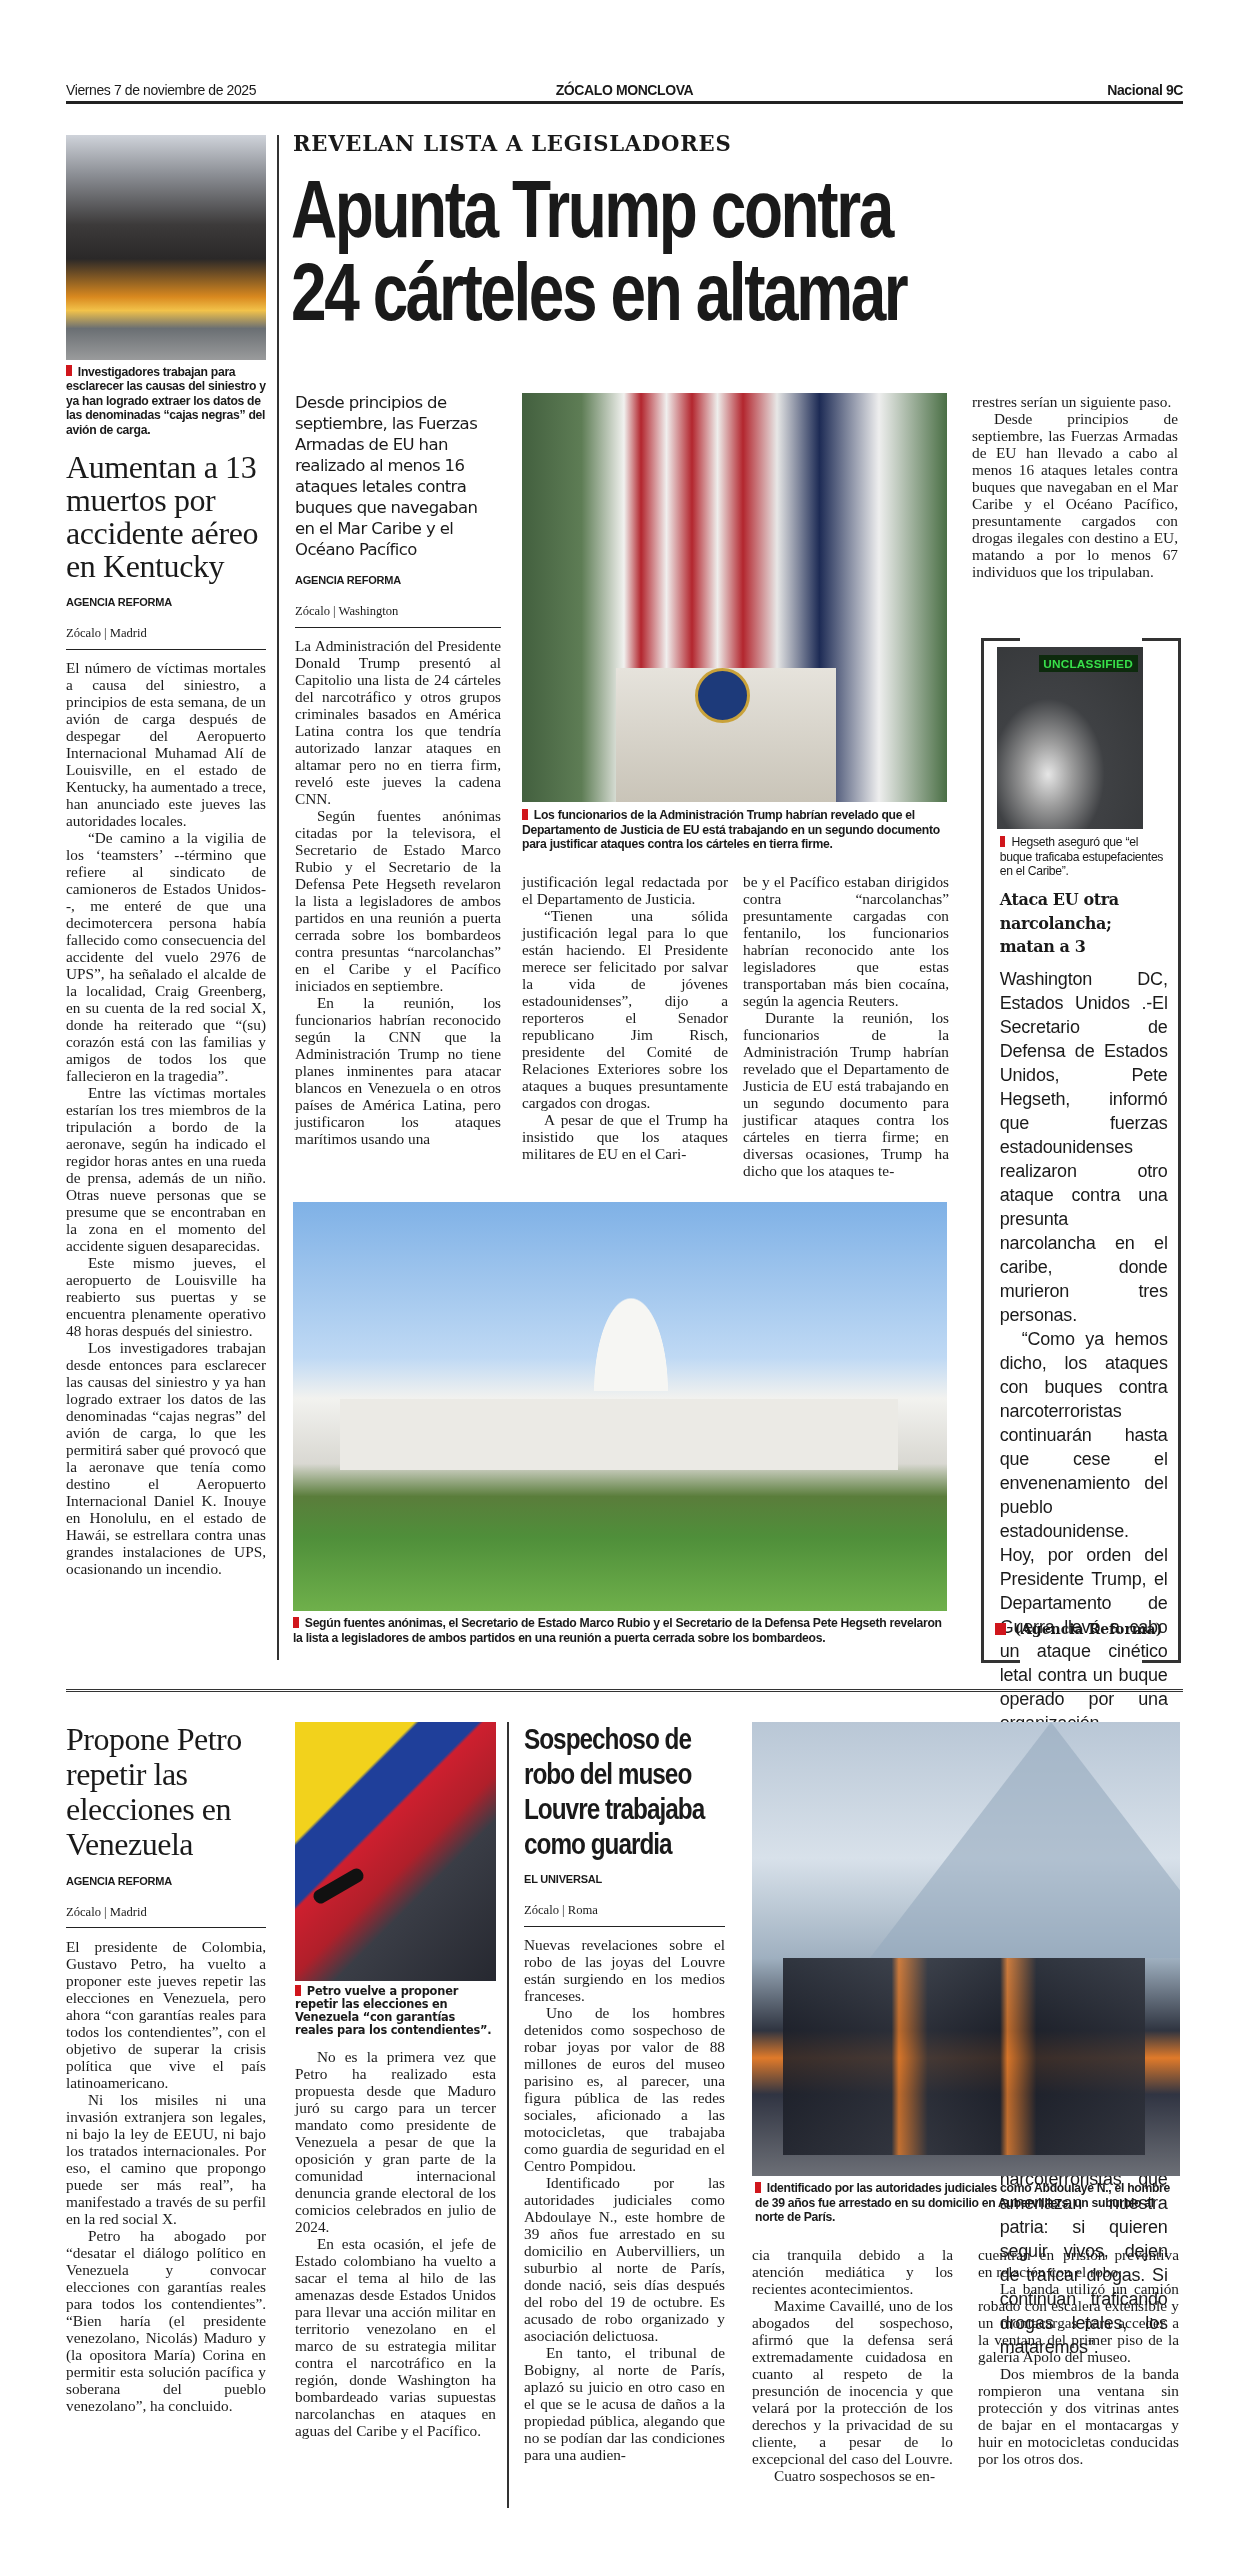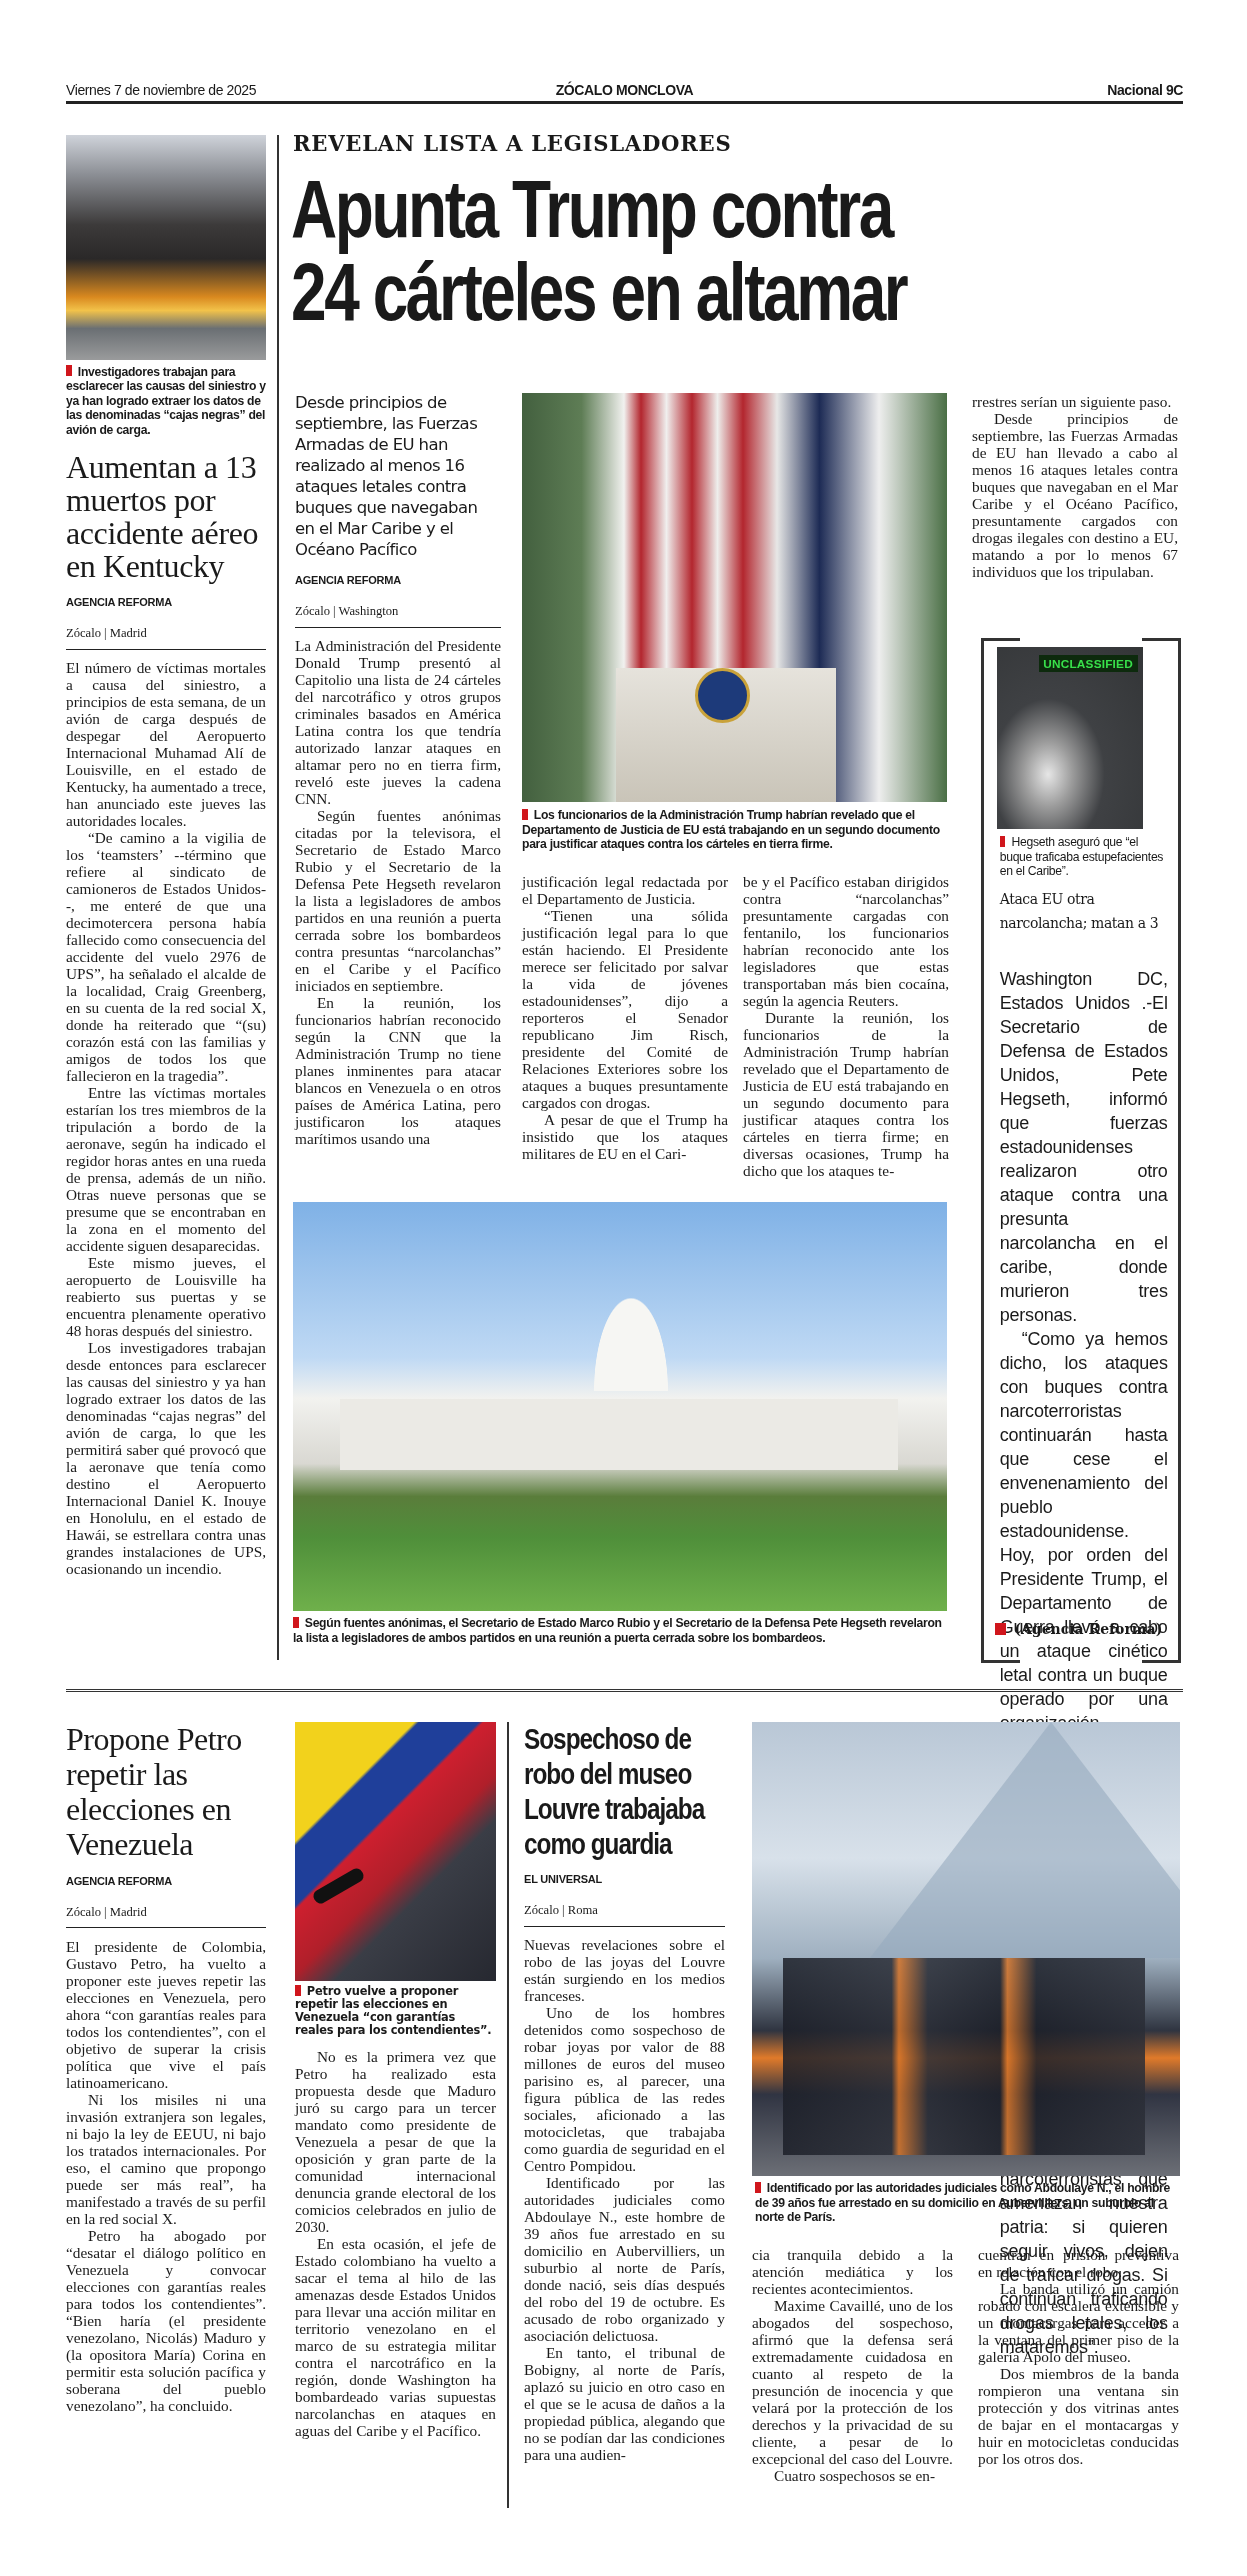--- a/index.html
+++ b/index.html
@@ -105,21 +105,21 @@
 
 <div class="abs sidebox" style="left:981px;top:638px;width:200px;height:1025px">
   <div class="corner" style="left:-3.1px;top:0"></div>
   <div class="corner" style="right:-3.1px;top:0"></div>
   <div class="corner" style="left:-3.1px;bottom:0"></div>
   <div class="corner" style="right:-3.1px;bottom:0"></div>
   <div class="img night" style="position:absolute;left:12.6px;top:9.4px;width:146px;height:182px">
     <span class="unclass" style="position:absolute;left:42px;top:7.9px">UNCLASSIFIED</span>
   </div>
   <div class="caption" style="position:absolute;left:15.7px;top:197px;width:168px;font-weight:normal;font-size:12.2px"><span class="mark"></span><span>Hegseth aseguró que “el buque traficaba estupefacientes en el Caribe”.</span></div>
-  <h3 style="position:absolute;left:15.7px;top:250px;width:168px;font-family:'DejaVu Serif',serif;font-weight:normal;font-size:14px;line-height:23.6px;letter-spacing:-0.4px">Ataca EU otra narcolancha; matan a 3</h3>
+  <h3 style="position:absolute;left:15.7px;top:250px;width:168px;font-family:'DejaVu Serif',serif;font-weight:bold;font-size:16px;line-height:23.6px;letter-spacing:-0.4px">Ataca EU otra narcolancha; matan a 3</h3>
   <div class="sans-body" style="position:absolute;left:15.7px;top:329px;width:168px">
     <p class="first">Washington DC, Estados Unidos .-El Secretario de Defensa de Estados Unidos, Pete Hegseth, informó que fuerzas estadounidenses realizaron otro ataque contra una presunta narcolancha en el caribe, donde murieron tres personas.</p>
     <p>“Como ya hemos dicho, los ataques con buques contra narcoterroristas continuarán hasta que cese el envenenamiento del pueblo estadounidense. Hoy, por orden del Presidente Trump, el Departamento de Guerra llevó a cabo un ataque cinético letal contra un buque operado por una organización terrorista designada”, escribió Hegseth en su cuenta de X.</p>
     <p>“El buque traficaba estupefacientes en el Caribe y fue atacado en aguas internacionales. Ningún miembro de las fuerzas estadounidenses resultó herido en el ataque, y tres narcoterroristas que se encontraban a bordo murieron. A todos los narcoterroristas que amenazan nuestra patria: si quieren seguir vivos, dejen de traficar drogas. Si continúan traficando drogas letales, los mataremos”.</p>
   </div>
   <div style="position:absolute;right:15.7px;top:983px;font-family:'DejaVu Serif',serif;font-weight:bold;font-size:14px"><span style="display:inline-block;width:11.8px;height:11.8px;background:#d0161c;margin-right:7.9px;vertical-align:-0.8px"></span><span>(Agencia Reforma)</span></div>
 </div>
 
 <div class="abs" style="left:66px;top:1689px;width:1117px;height:3.1px;border-top:1.6px solid #333;border-bottom:0.8px solid #333"></div>
 
@@ -131,21 +131,21 @@
     <p class="first">El presidente de Colombia, Gustavo Petro, ha vuelto a proponer este jueves repetir las elecciones en Venezuela, pero ahora “con garantías reales para todos los contendientes”, con el objetivo de superar la crisis política que vive el país latinoamericano.</p>
     <p>Ni los misiles ni una invasión extranjera son legales, ni bajo la ley de EEUU, ni bajo los tratados internacionales. Por eso, el camino que propongo puede ser más real”, ha manifestado a través de su perfil en la red social X.</p>
     <p>Petro ha abogado por “desatar el diálogo político en Venezuela y convocar elecciones con garantías reales para todos los contendientes”. “Bien haría (el presidente venezolano, Nicolás) Maduro y (la opositora María) Corina en permitir esta solución pacífica y soberana del pueblo venezolano”, ha concluido.</p>
   </div>
 </div>
 <div class="abs img petro" style="left:295px;top:1722px;width:201px;height:259px">
   <div style="position:absolute;left:15.7px;top:157px;width:55px;height:14px;background:#111;border-radius:6.3px;transform:rotate(-30deg)"></div>
 </div>
 <div class="abs caption" style="left:295px;top:1985px;width:201px;font-family:'DejaVu Sans',sans-serif;font-size:11.4px;line-height:13px;letter-spacing:-0.2px"><span class="mark"></span><span>Petro vuelve a proponer repetir las elecciones en Venezuela “con garantías reales para los contendientes”.</span></div>
 <div class="abs serif-body" style="left:295px;top:2048px;width:201px;line-height:17px">
-  <p>No es la primera vez que Petro ha realizado esta propuesta desde que Maduro juró su cargo para un tercer mandato como presidente de Venezuela a pesar de que la oposición y gran parte de la comunidad internacional denuncia grande electoral de los comicios celebrados en julio de 2030.</p>
+  <p>No es la primera vez que Petro ha realizado esta propuesta desde que Maduro juró su cargo para un tercer mandato como presidente de Venezuela a pesar de que la oposición y gran parte de la comunidad internacional denuncia grande electoral de los comicios celebrados en julio de 2024.</p>
   <p>En esta ocasión, el jefe de Estado colombiano ha vuelto a sacar el tema al hilo de las amenazas desde Estados Unidos para llevar una acción militar en territorio venezolano en el marco de su estrategia militar contra el narcotráfico en la región, donde Washington ha bombardeado varias supuestas narcolanchas en ataques en aguas del Caribe y el Pacífico.</p>
 </div>
 <div class="abs vrule" style="left:507px;top:1722px;height:786px"></div>
 
 <div class="abs" style="left:524px;top:1722px;width:201px">
   <h2 style="font-family:'Liberation Sans',sans-serif;font-weight:bold;font-size:29px;line-height:35px;letter-spacing:-1.2px;transform:scaleX(0.84);transform-origin:left;width:240px">Sospechoso de robo del museo Louvre trabajaba como guardia</h2>
   <div class="byline" style="margin-top:11px">EL UNIVERSAL</div>
   <div class="place">Zócalo | Roma</div>
   <div class="serif-body">
     <p class="first">Nuevas revelaciones sobre el robo de las joyas del Louvre están surgiendo en los medios franceses.</p>

